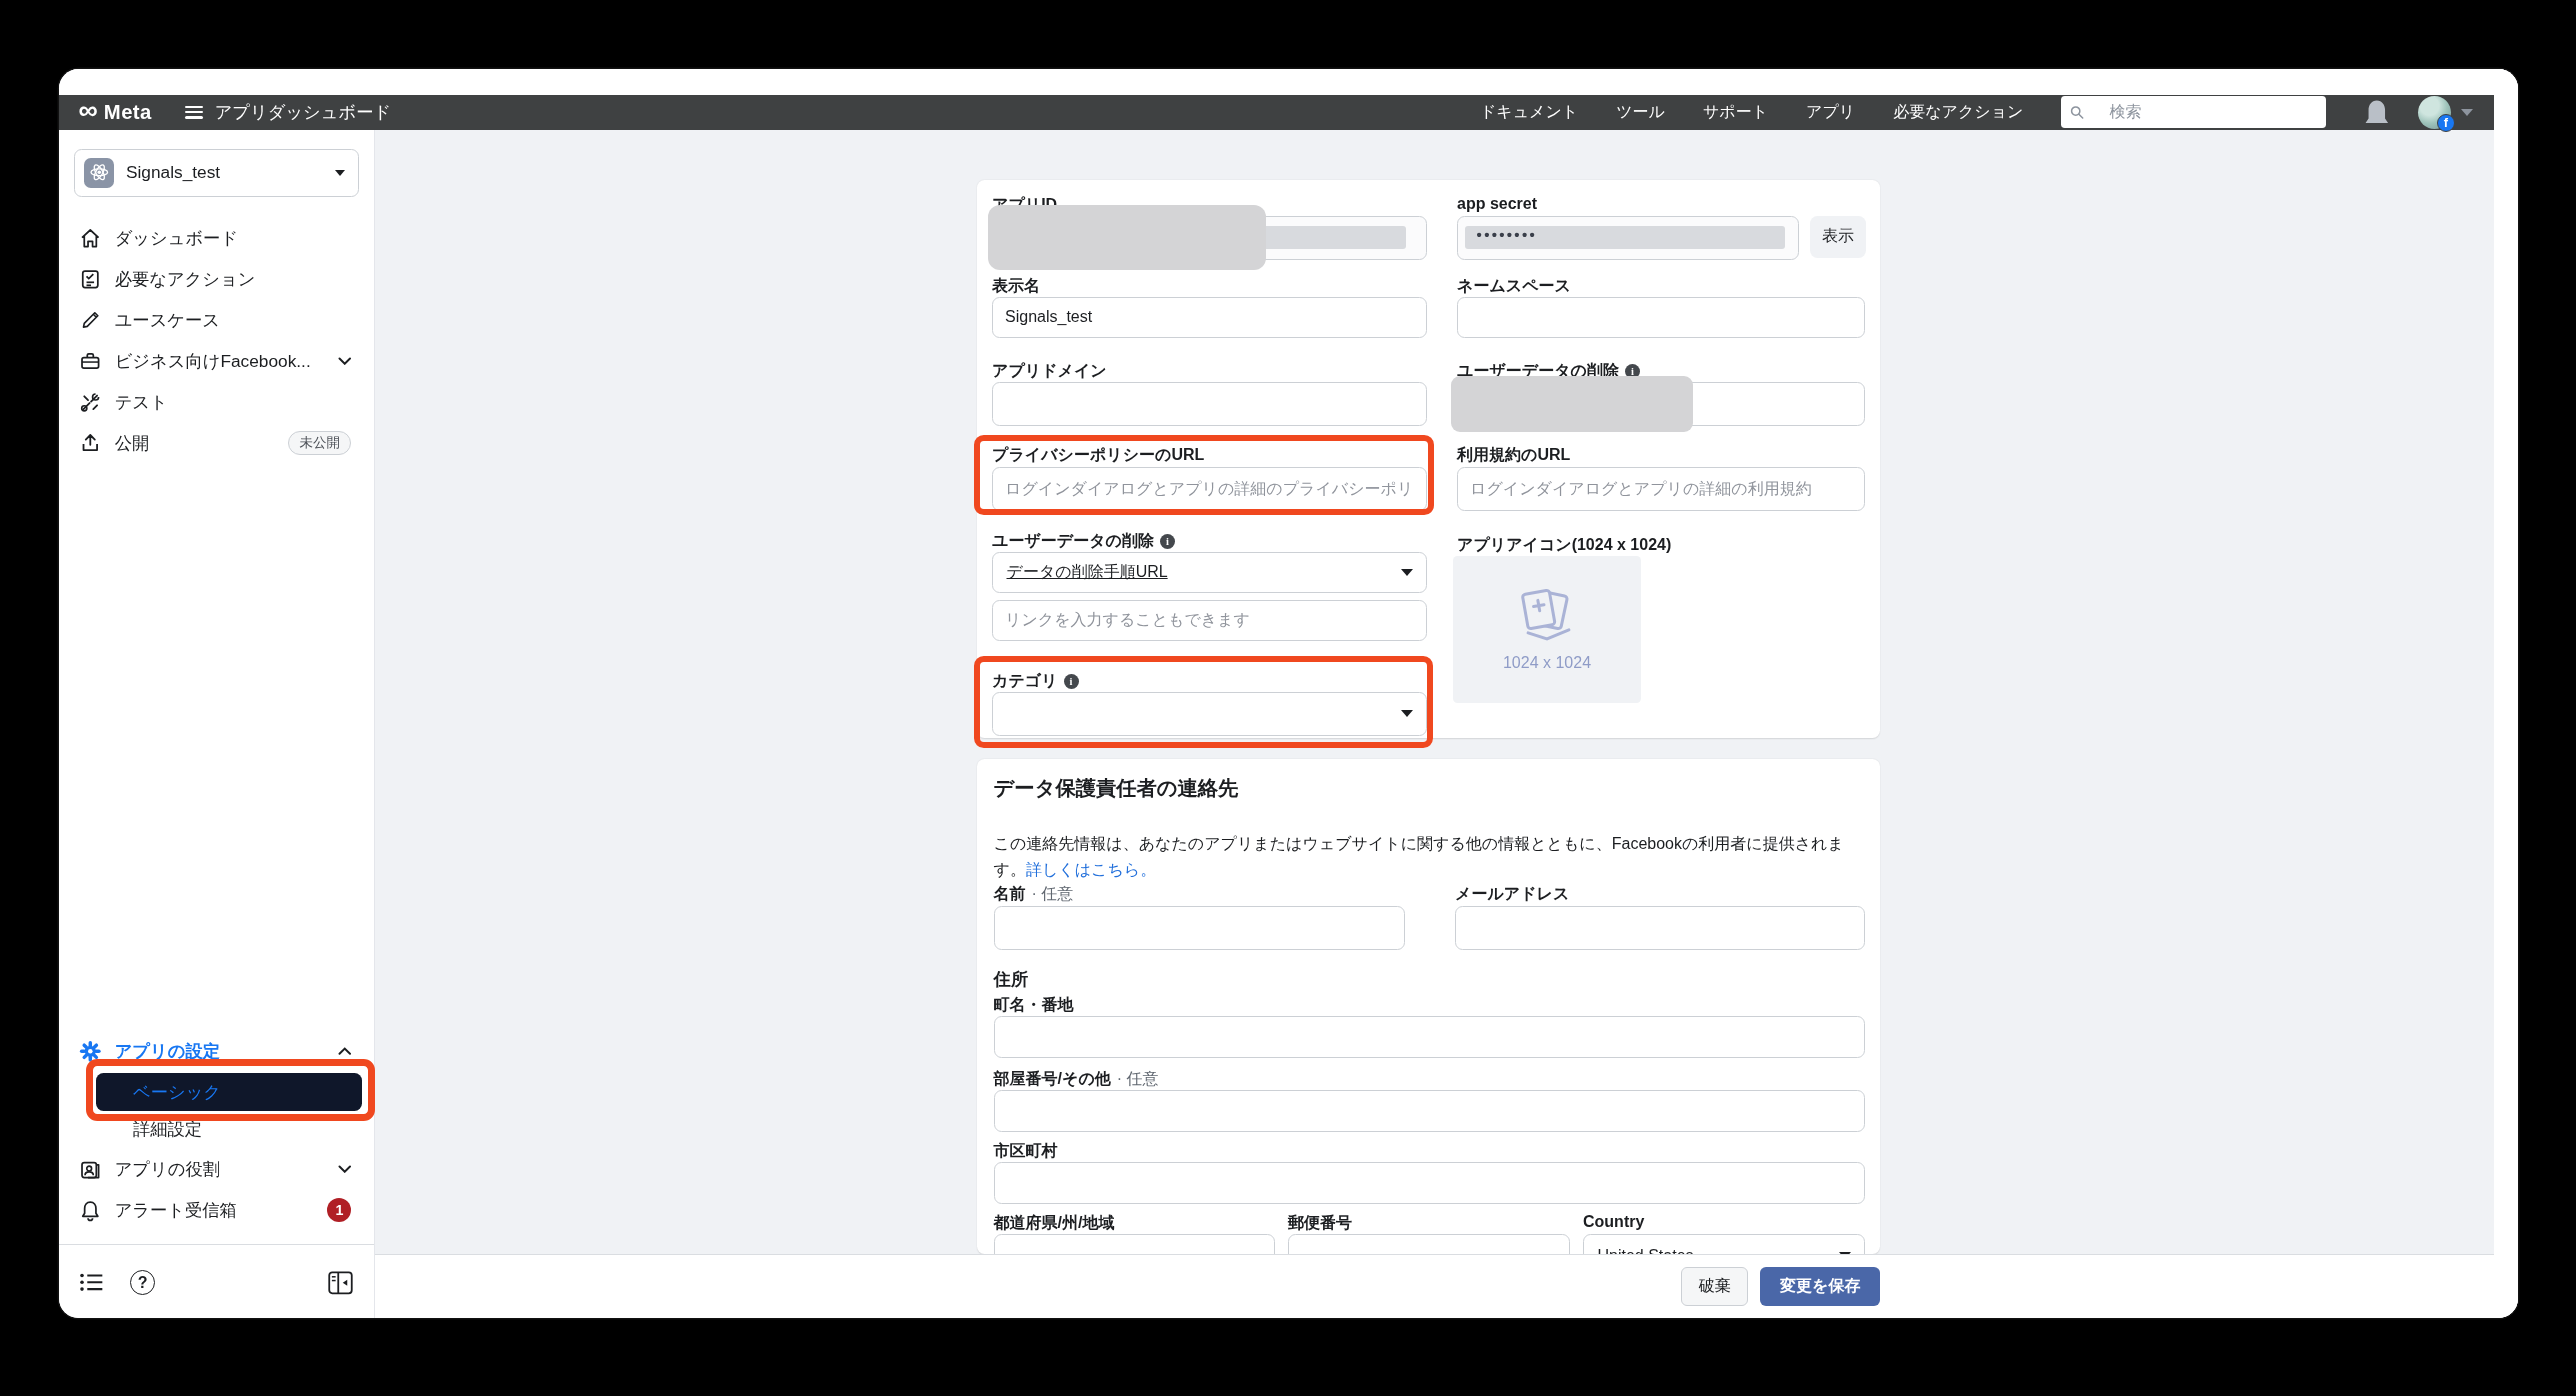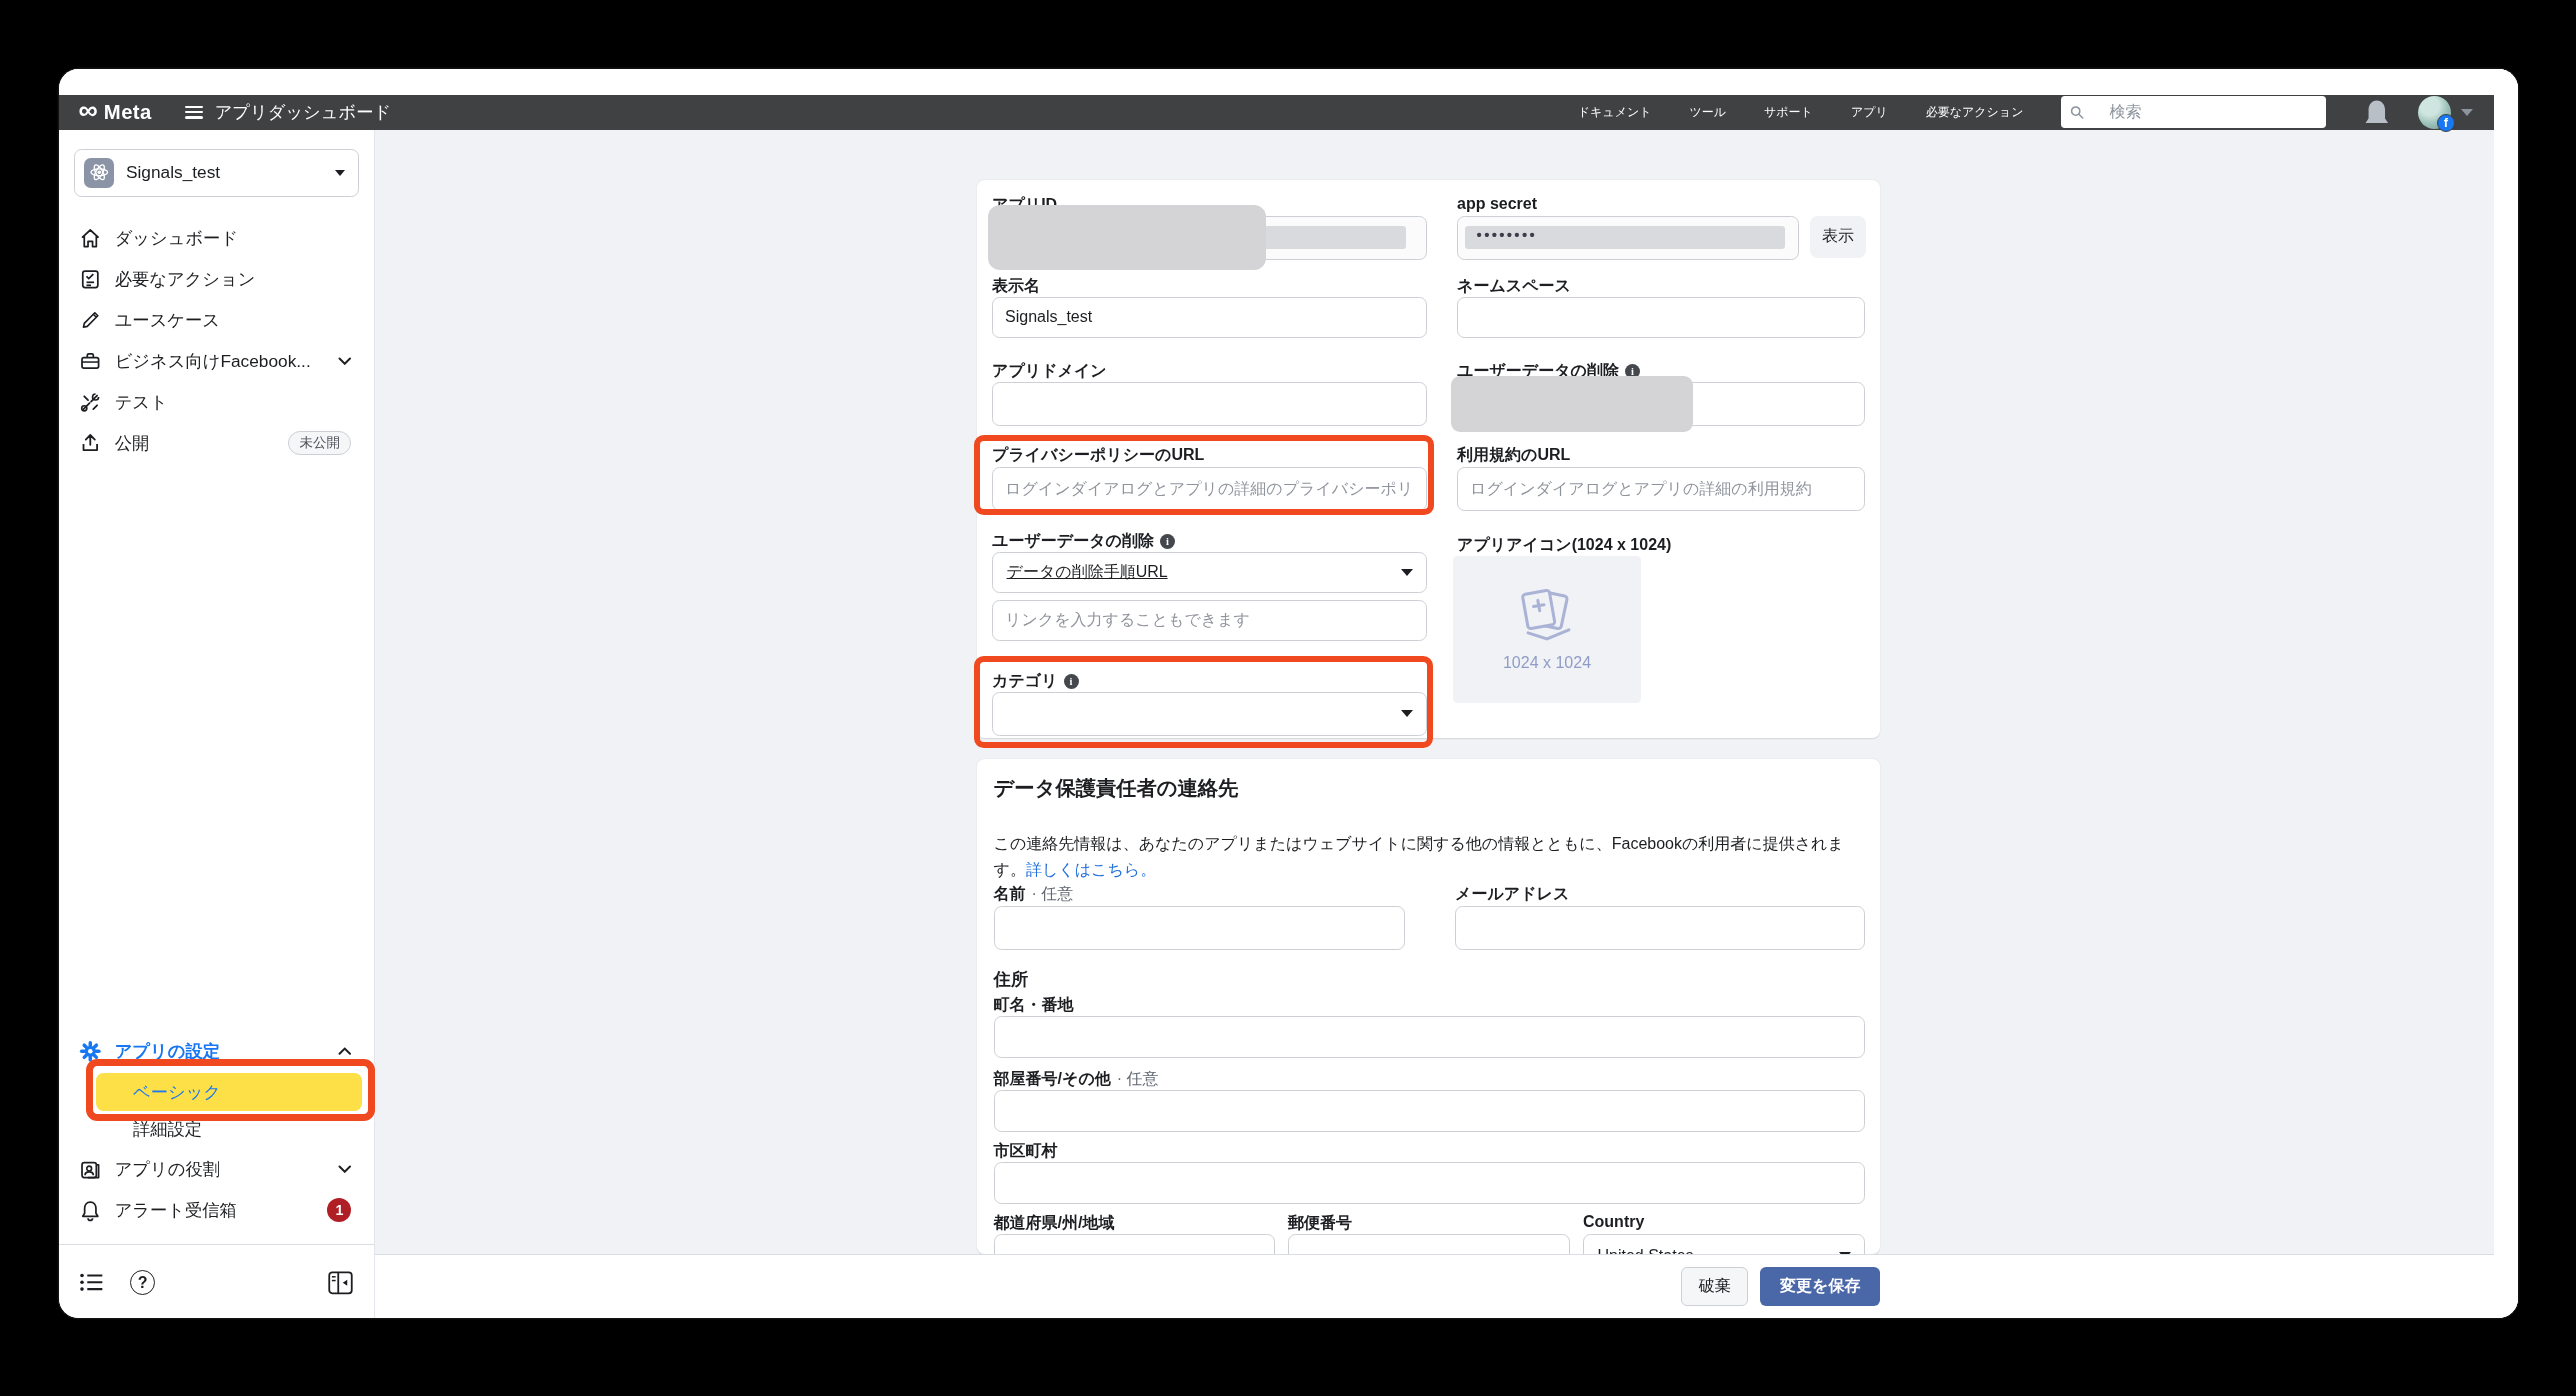--- a/index.html
+++ b/index.html
@@ -14,21 +14,21 @@
 
   
   .navbar { height:35px; background:#3f4142; display:flex; align-items:center; padding:0 45px 0 19.6px; color:#fff; }
   .brand { display:flex; align-items:center; gap:6px; }
   .brand .inf { font-size:27px; font-weight:700; line-height:1; position:relative; top:-1.5px; }
   .brand .bname { font-size:20.3px; font-weight:700; letter-spacing:0.4px; }
   .menu-ic { margin-left:33px; width:18px; display:flex; flex-direction:column; gap:3px; }
   .menu-ic i { display:block; height:2.3px; background:#fff; border-radius:1.5px; }
   .nav-title { margin-left:12px; font-size:17.3px; }
   .nav-right { margin-left:auto; display:flex; align-items:center; gap:38px; }
-  .nav-link { font-size:12px; color:#fff; cursor:pointer; white-space:nowrap; }
+  .nav-link { font-size:16px; color:#fff; cursor:pointer; white-space:nowrap; }
   .search-box { display:flex; align-items:center; gap:25px; background:#fff; border-radius:3.8px; width:265px; height:32px; padding:0 9px; }
   .search-box input { border:none; outline:none; font-size:16px; width:100%; color:#1c1e21; font-family:inherit; }
   .search-box input::placeholder { color:#8d949e; }
   .bell { width:25.6px; height:27px; position:relative; }
   .avatar-wrap { display:flex; align-items:center; gap:10.5px; margin-left:-10.5px; }
   .avatar { width:33px; height:33px; border-radius:50%;
             background:radial-gradient(circle at 35% 30%, #cfe5df 0 30%, #9fc4bb 55%, #6f8f93 100%); position:relative; }
   .fb-badge { position:absolute; right:-4.5px; bottom:-3px; width:18px; height:18px; border-radius:50%;
               background:#1877f2; color:#fff; font-weight:700; font-size:12.8px; display:flex; align-items:center;
               justify-content:center; border:1.5px solid #3f4142; }
@@ -47,21 +47,21 @@
   .app-selector .caret-down { margin-left:auto; border-top-color:#1c1e21; border-left-width:5.3px; border-right-width:5.3px; border-top-width:6.8px; }
   .snav { margin-top:21px; }
   .sitem { height:41px; display:flex; align-items:center; gap:13.5px; padding:0 22.6px 0 19.6px; font-size:17.3px; cursor:pointer; }
   .sitem svg { flex:none; }
   .sitem .lbl { white-space:nowrap; }
   .right-slot { margin-left:auto; display:flex; align-items:center;text-align:right; }
   .badge-pill { font-size:13.5px; color:#4b4f56; background:#f5f6f7; border:0.8px solid #ccd0d5; border-radius:752px; padding:2.3px 10.5px; }
   .sb-bottom { position:absolute; left:0; right:0; bottom:0; }
   .sitem.blue { color:#1877f2; font-weight:600; }
   .subitem { height:38px; display:flex; align-items:center; padding-left:37px; font-size:17.3px; cursor:pointer; }
-  .subitem.active { margin:1.5px 12px 0 37px; padding-left:37px; background:#fde047; color:#1877f2; border-radius:7.5px; font-weight:500; }
+  .subitem.active { margin:1.5px 12px 0 37px; padding-left:37px; background:#0f172a; color:#1877f2; border-radius:7.5px; font-weight:500; }
   .subitem.plain { padding-left:74px; height:36px; }
   .alert-badge { width:24px; height:24px; border-radius:50%; background:#b01f25; color:#fff; font-size:14.3px; font-weight:700;
                  display:flex; align-items:center; justify-content:center; }
   .sb-divider { height:0.8px; background:#dadde1; margin:13.5px 0 0 0; }
   .sb-foot { height:48px; margin:13.5px 19.6px 12px 19.6px; display:flex; align-items:center; gap:25.6px; }
   .sb-foot .grow { flex:1; }
   .help-circle { width:25.6px; height:25.6px; border:1.9px solid #1c1e21; border-radius:50%; font-size:16px; font-weight:700;
                  display:flex; align-items:center; justify-content:center; }
 
   

